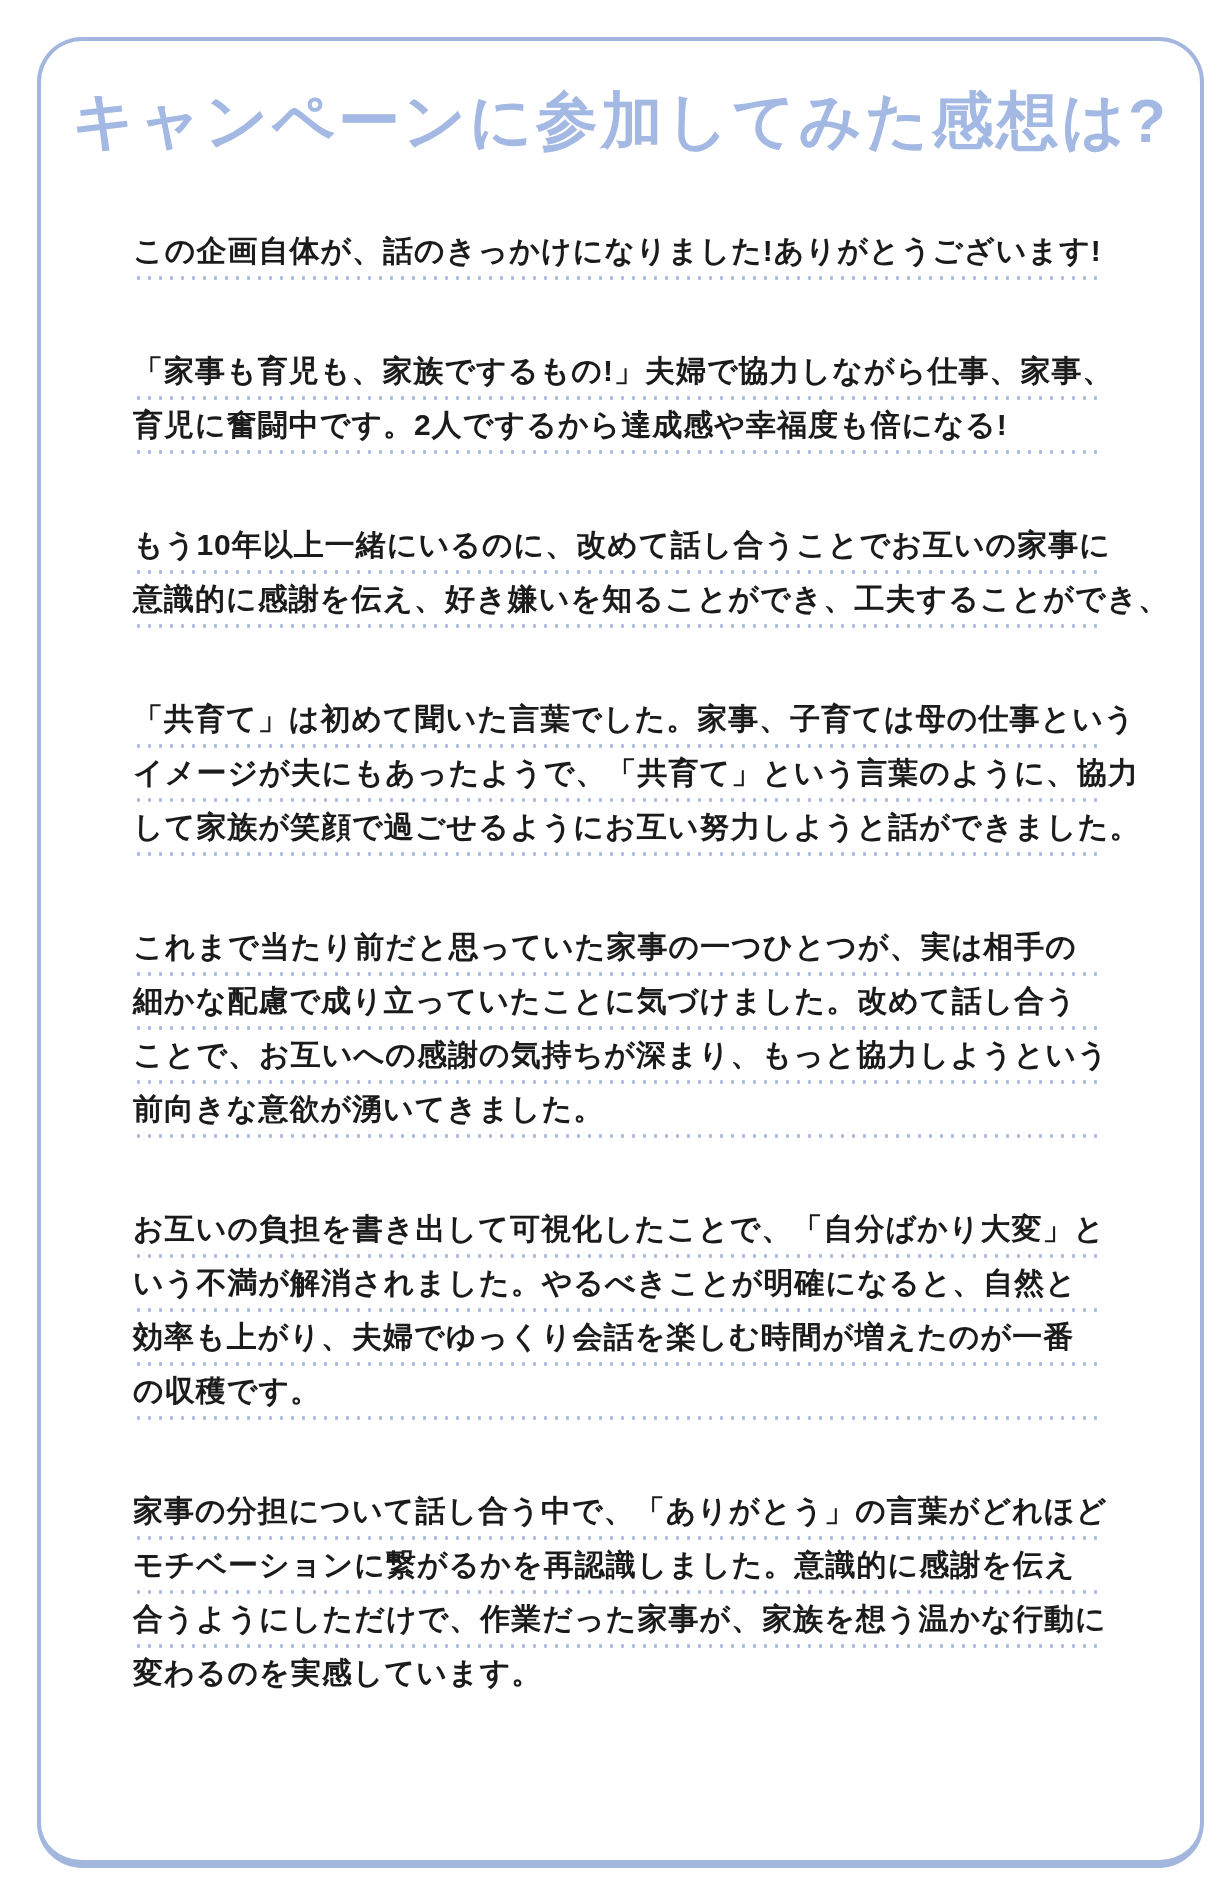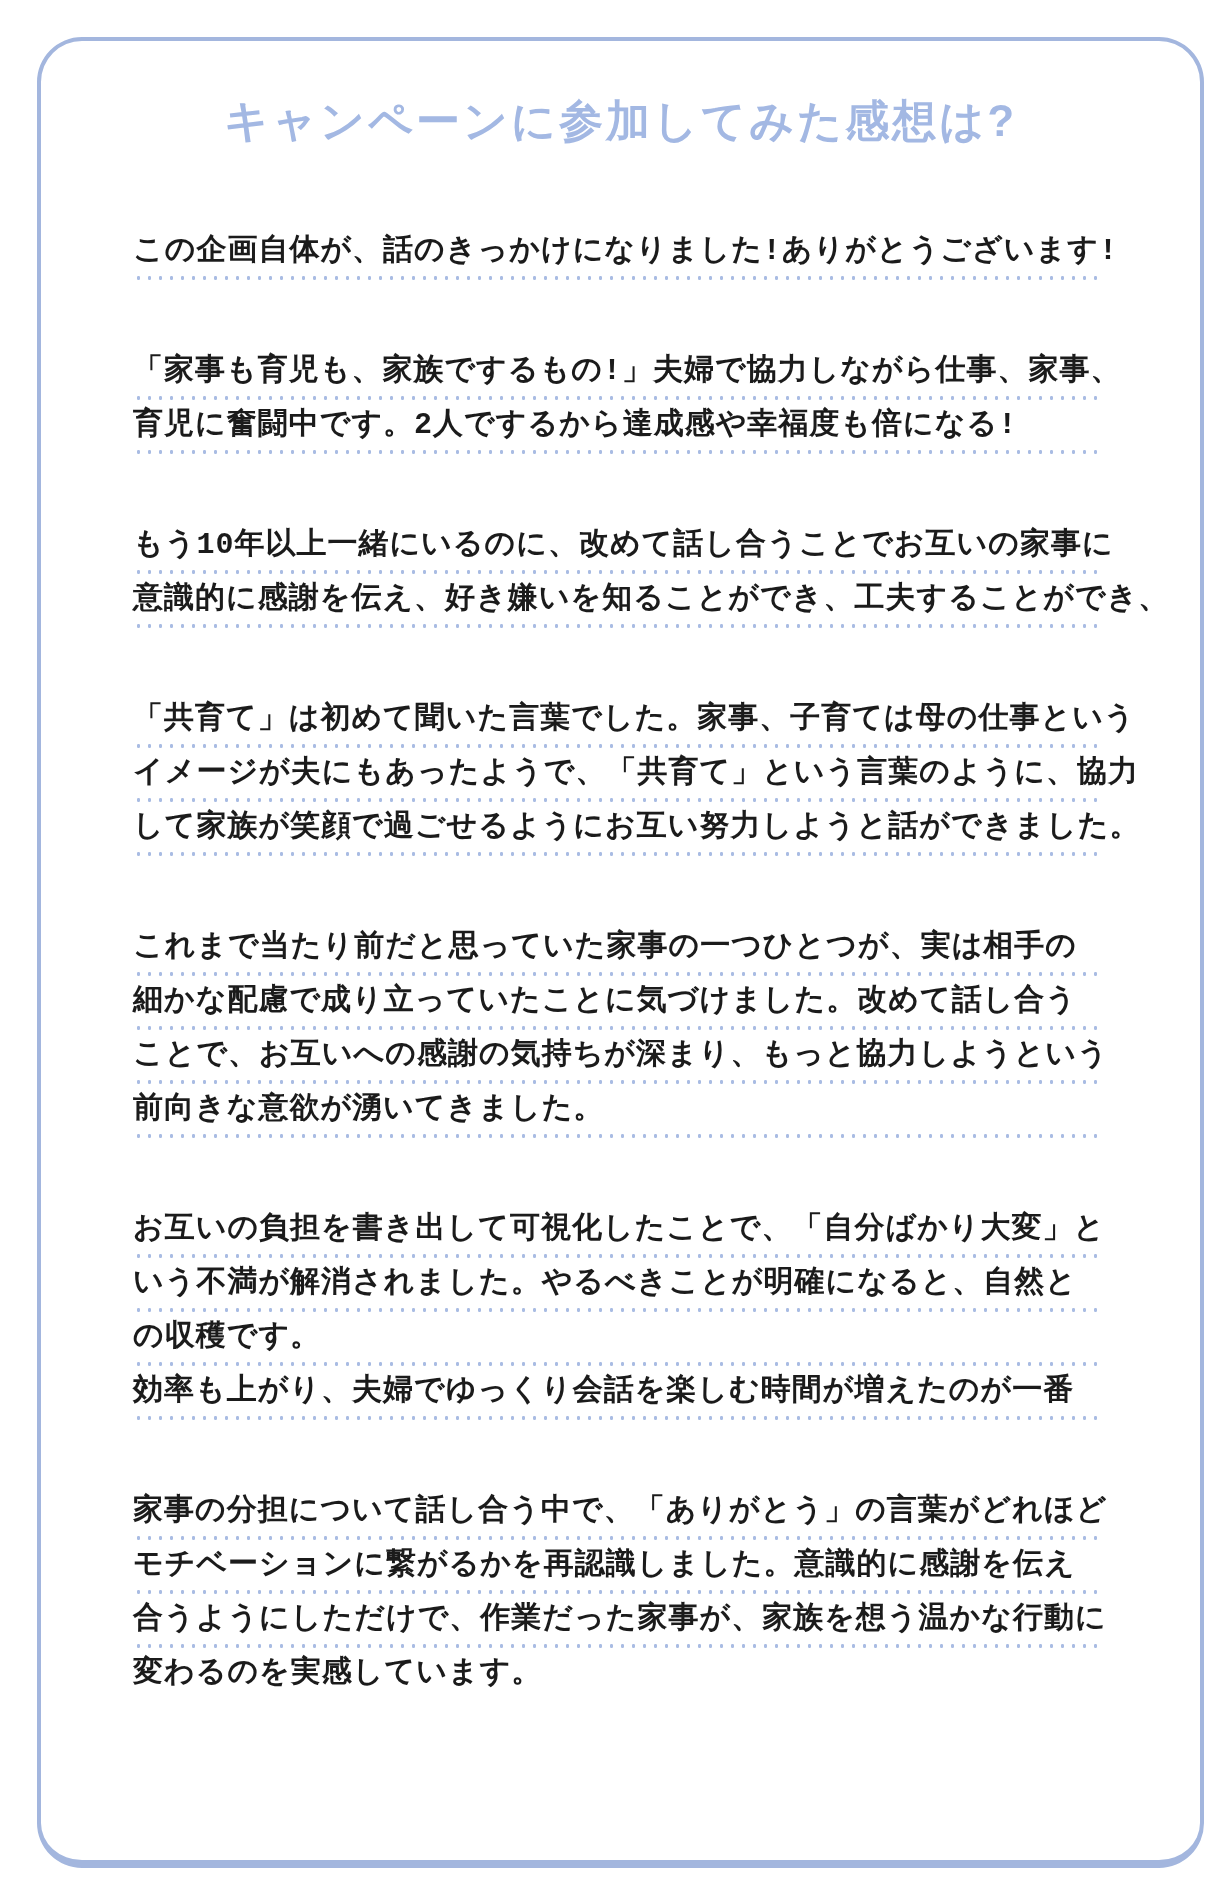--- a/index.html
+++ b/index.html
@@ -19,39 +19,38 @@
     position:absolute;left:37px;top:37px;
     width:1167px;height:1831px;
     border:4px solid var(--border);
     border-bottom-width:8px;
     border-radius:45px;
     background:#ffffff;
   }
   .page-title{
     margin-top:49px;
     text-align:center;
-    font-size:44px;
+    font-size:62px;
     line-height:62px;
     font-weight:900;
     letter-spacing:3px;
     color:var(--accent);
     white-space:nowrap;
   }
   .content{
     margin:83px auto 0 auto;
     width:970px;
     margin-left:92px; 
   }
   .para{margin-bottom:66px;}
   .para:last-child{margin-bottom:0;margin-top:20px;}
   .line{
     position:relative;
     height:54px;
     white-space:nowrap;
-    font-family:Liberation Mono, monospace;
   }
   .line-text{
     display:block;
     font-size:30px;
     line-height:32px;
     font-weight:700;
     letter-spacing:1px;
     color:var(--ink);
   }
   .dots{
@@ -130,25 +129,25 @@
       <div class="para">
         <div class="line">
           <span class="line-text">お互いの負担を書き出して可視化したことで、「自分ばかり大変」と</span>
           <span class="dots"></span>
         </div>
         <div class="line">
           <span class="line-text">いう不満が解消されました。やるべきことが明確になると、自然と</span>
           <span class="dots"></span>
         </div>
         <div class="line">
-          <span class="line-text">の収穫です。</span>
+          <span class="line-text">効率も上がり、夫婦でゆっくり会話を楽しむ時間が増えたのが一番</span>
           <span class="dots"></span>
         </div>
         <div class="line">
-          <span class="line-text">効率も上がり、夫婦でゆっくり会話を楽しむ時間が増えたのが一番</span>
+          <span class="line-text">の収穫です。</span>
           <span class="dots"></span>
         </div>
       </div>
       <div class="para">
         <div class="line">
           <span class="line-text">家事の分担について話し合う中で、「ありがとう」の言葉がどれほど</span>
           <span class="dots"></span>
         </div>
         <div class="line">
           <span class="line-text">モチベーションに繋がるかを再認識しました。意識的に感謝を伝え</span>

